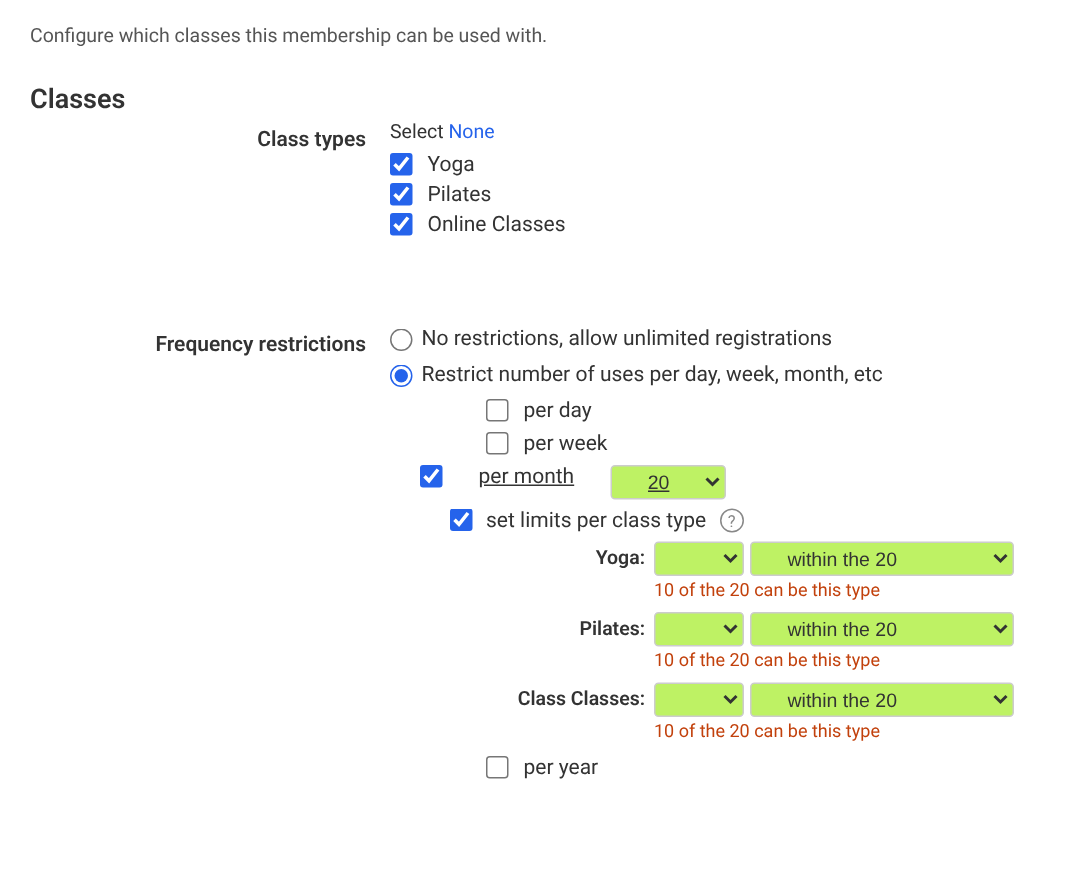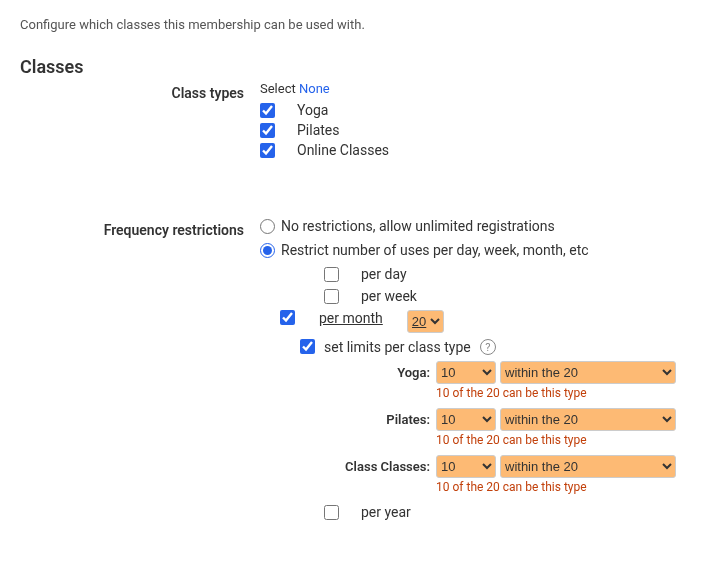--- a/index.html
+++ b/index.html
@@ -53,23 +53,23 @@
       margin-bottom: 6px;
     }
     .select-links a {
       color: #2563eb;
       text-decoration: none;
       text-align: center;
     }
 
     .checkbox-item {
       display: flex;
-      align-items: flex-end;
+      align-items: flex-start;
       margin-bottom: 4px;
-      gap: 22px;
+      gap: 10px;
       font-size: 14px;
     }
     .checkbox-item input[type="checkbox"] {
       width: 15px;
       height: 15px;
       accent-color: #2563eb;
     }
 
     
     .radio-item {
@@ -103,23 +103,23 @@
     }
     .per-month-row input[type="checkbox"] {
       width: 15px;
       height: 15px;
       accent-color: #2563eb;
     }
 
     select {
       border: 1px solid #ccc;
       border-radius: 3px;
-      padding: 2px 0;
+      padding: 2px 20px;
       font-size: 13px;
-      background: #fdba74;
+      background: #bef264;
       color: #333;
     }
 
     .class-limit-row {
       display: flex;
       align-items: flex-start;
       gap: 9px;
       margin-bottom: 6px;
       margin-left: 20px;
     }

